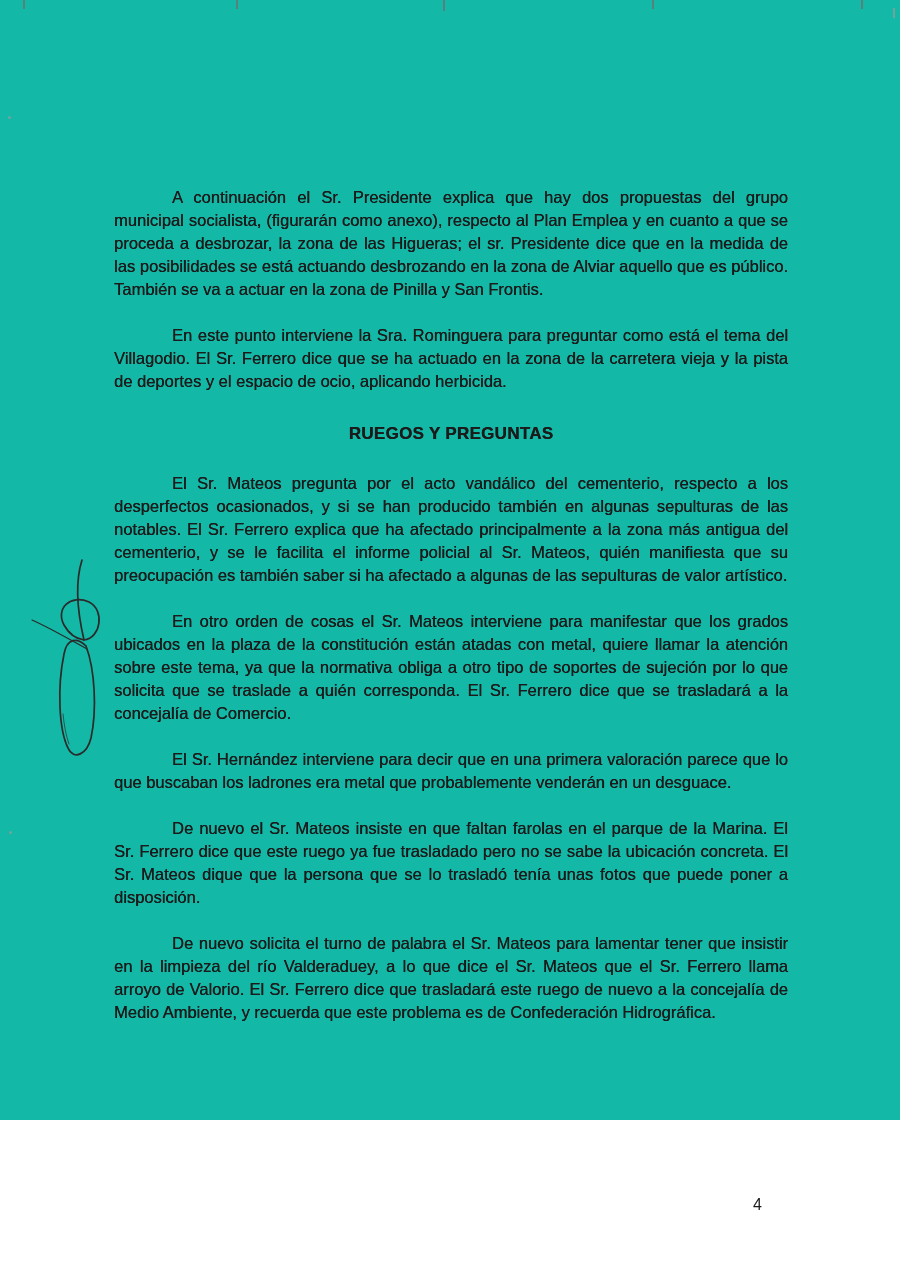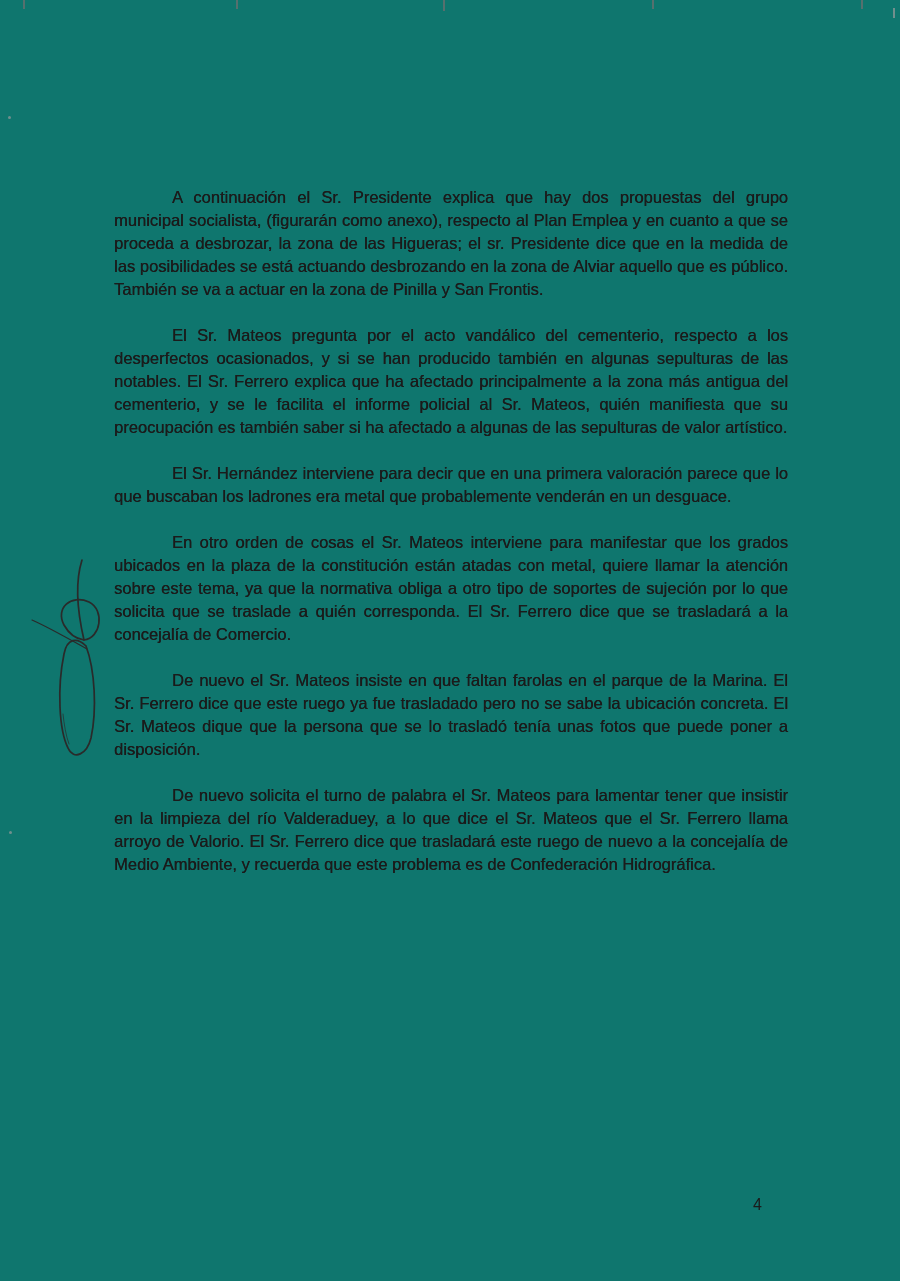--- a/index.html
+++ b/index.html
@@ -6,22 +6,22 @@
   html, body { width: 900px; height: 1281px; }
   body {
     background: #ffffff;
     font-family: "Liberation Sans", "DejaVu Sans", sans-serif;
     position: relative;
     overflow: hidden;
   }
   .page {
     position: relative;
     width: 900px;
-    height: 1281px;
-    background: #0f766e;
+    height: 1120px;
+    background: #14b8a6;
     color: #1b1b1b;
   }
   .content {
     position: absolute;
     left: 114px;
     top: 186px;
     width: 674px;
     font-size: 16.5px;
     line-height: 23px;
     text-align: justify;
@@ -97,23 +97,25 @@
       <path d="M 58 12 C 51 34, 53 62, 60 92"></path>
       <path d="M 60 92 C 77 90, 81 62, 65 54 C 47 46, 31 60, 40 77 C 45 86, 53 91, 60 92"></path>
       <path d="M 8 72 C 24 79, 45 91, 63 101" stroke-width="1.2"></path>
       <path d="M 62 98 C 71 122, 73 162, 67 190 C 63 206, 50 213, 44 200 C 35 182, 33 140, 40 106 C 43 90, 53 89, 62 98"></path>
       <path d="M 45 196 C 42 188, 40 176, 39 166" stroke-width="1" opacity="0.7"></path>
     </g>
   </svg>
 
   <div class="content">
     <p>A continuación el Sr. Presidente explica que hay dos propuestas del grupo municipal socialista, (figurarán como anexo), respecto al Plan Emplea y en cuanto a que se proceda a desbrozar, la zona de las Higueras; el sr. Presidente dice que en la medida de las posibilidades se está actuando desbrozando en la zona de Alviar aquello que es público. También se va a actuar en la zona de Pinilla y San Frontis.</p>
+    <p>En este punto interviene la Sra. Rominguera para preguntar como está el tema del Villagodio. El Sr. Ferrero dice que se ha actuado en la zona de la carretera vieja y la pista de deportes y el espacio de ocio, aplicando herbicida.</p>
 
+    <h2 class="section-heading">RUEGOS Y PREGUNTAS</h2>
 
     <p>El Sr. Mateos pregunta por el acto vandálico del cementerio, respecto a los desperfectos ocasionados, y si se han producido también en algunas sepulturas de las notables. El Sr. Ferrero explica que ha afectado principalmente a la zona más antigua del cementerio, y se le facilita el informe policial al Sr. Mateos, quién manifiesta que su preocupación es también saber si ha afectado a algunas de las sepulturas de valor artístico.</p>
+    <p>En otro orden de cosas el Sr. Mateos interviene para manifestar que los grados ubicados en la plaza de la constitución están atadas con metal, quiere llamar la atención sobre este tema, ya que la normativa obliga a otro tipo de soportes de sujeción por lo que solicita que se traslade a quién corresponda. El Sr. Ferrero dice que se trasladará a la concejalía de Comercio.</p>
     <p>El Sr. Hernández interviene para decir que en una primera valoración parece que lo que buscaban los ladrones era metal que probablemente venderán en un desguace.</p>
-    <p>En otro orden de cosas el Sr. Mateos interviene para manifestar que los grados ubicados en la plaza de la constitución están atadas con metal, quiere llamar la atención sobre este tema, ya que la normativa obliga a otro tipo de soportes de sujeción por lo que solicita que se traslade a quién corresponda. El Sr. Ferrero dice que se trasladará a la concejalía de Comercio.</p>
     <p>De nuevo el Sr. Mateos insiste en que faltan farolas en el parque de la Marina. El Sr. Ferrero dice que este ruego ya fue trasladado pero no se sabe la ubicación concreta. El Sr. Mateos dique que la persona que se lo trasladó tenía unas fotos que puede poner a disposición.</p>
     <p>De nuevo solicita el turno de palabra el Sr. Mateos para lamentar tener que insistir en la limpieza del río Valderaduey, a lo que dice el Sr. Mateos que el Sr. Ferrero llama arroyo de Valorio. El Sr. Ferrero dice que trasladará este ruego de nuevo a la concejalía de Medio Ambiente, y recuerda que este problema es de Confederación Hidrográfica.</p>
   </div>
 
   <div class="page-number">4</div>
 </div>
 
 </body></html>

